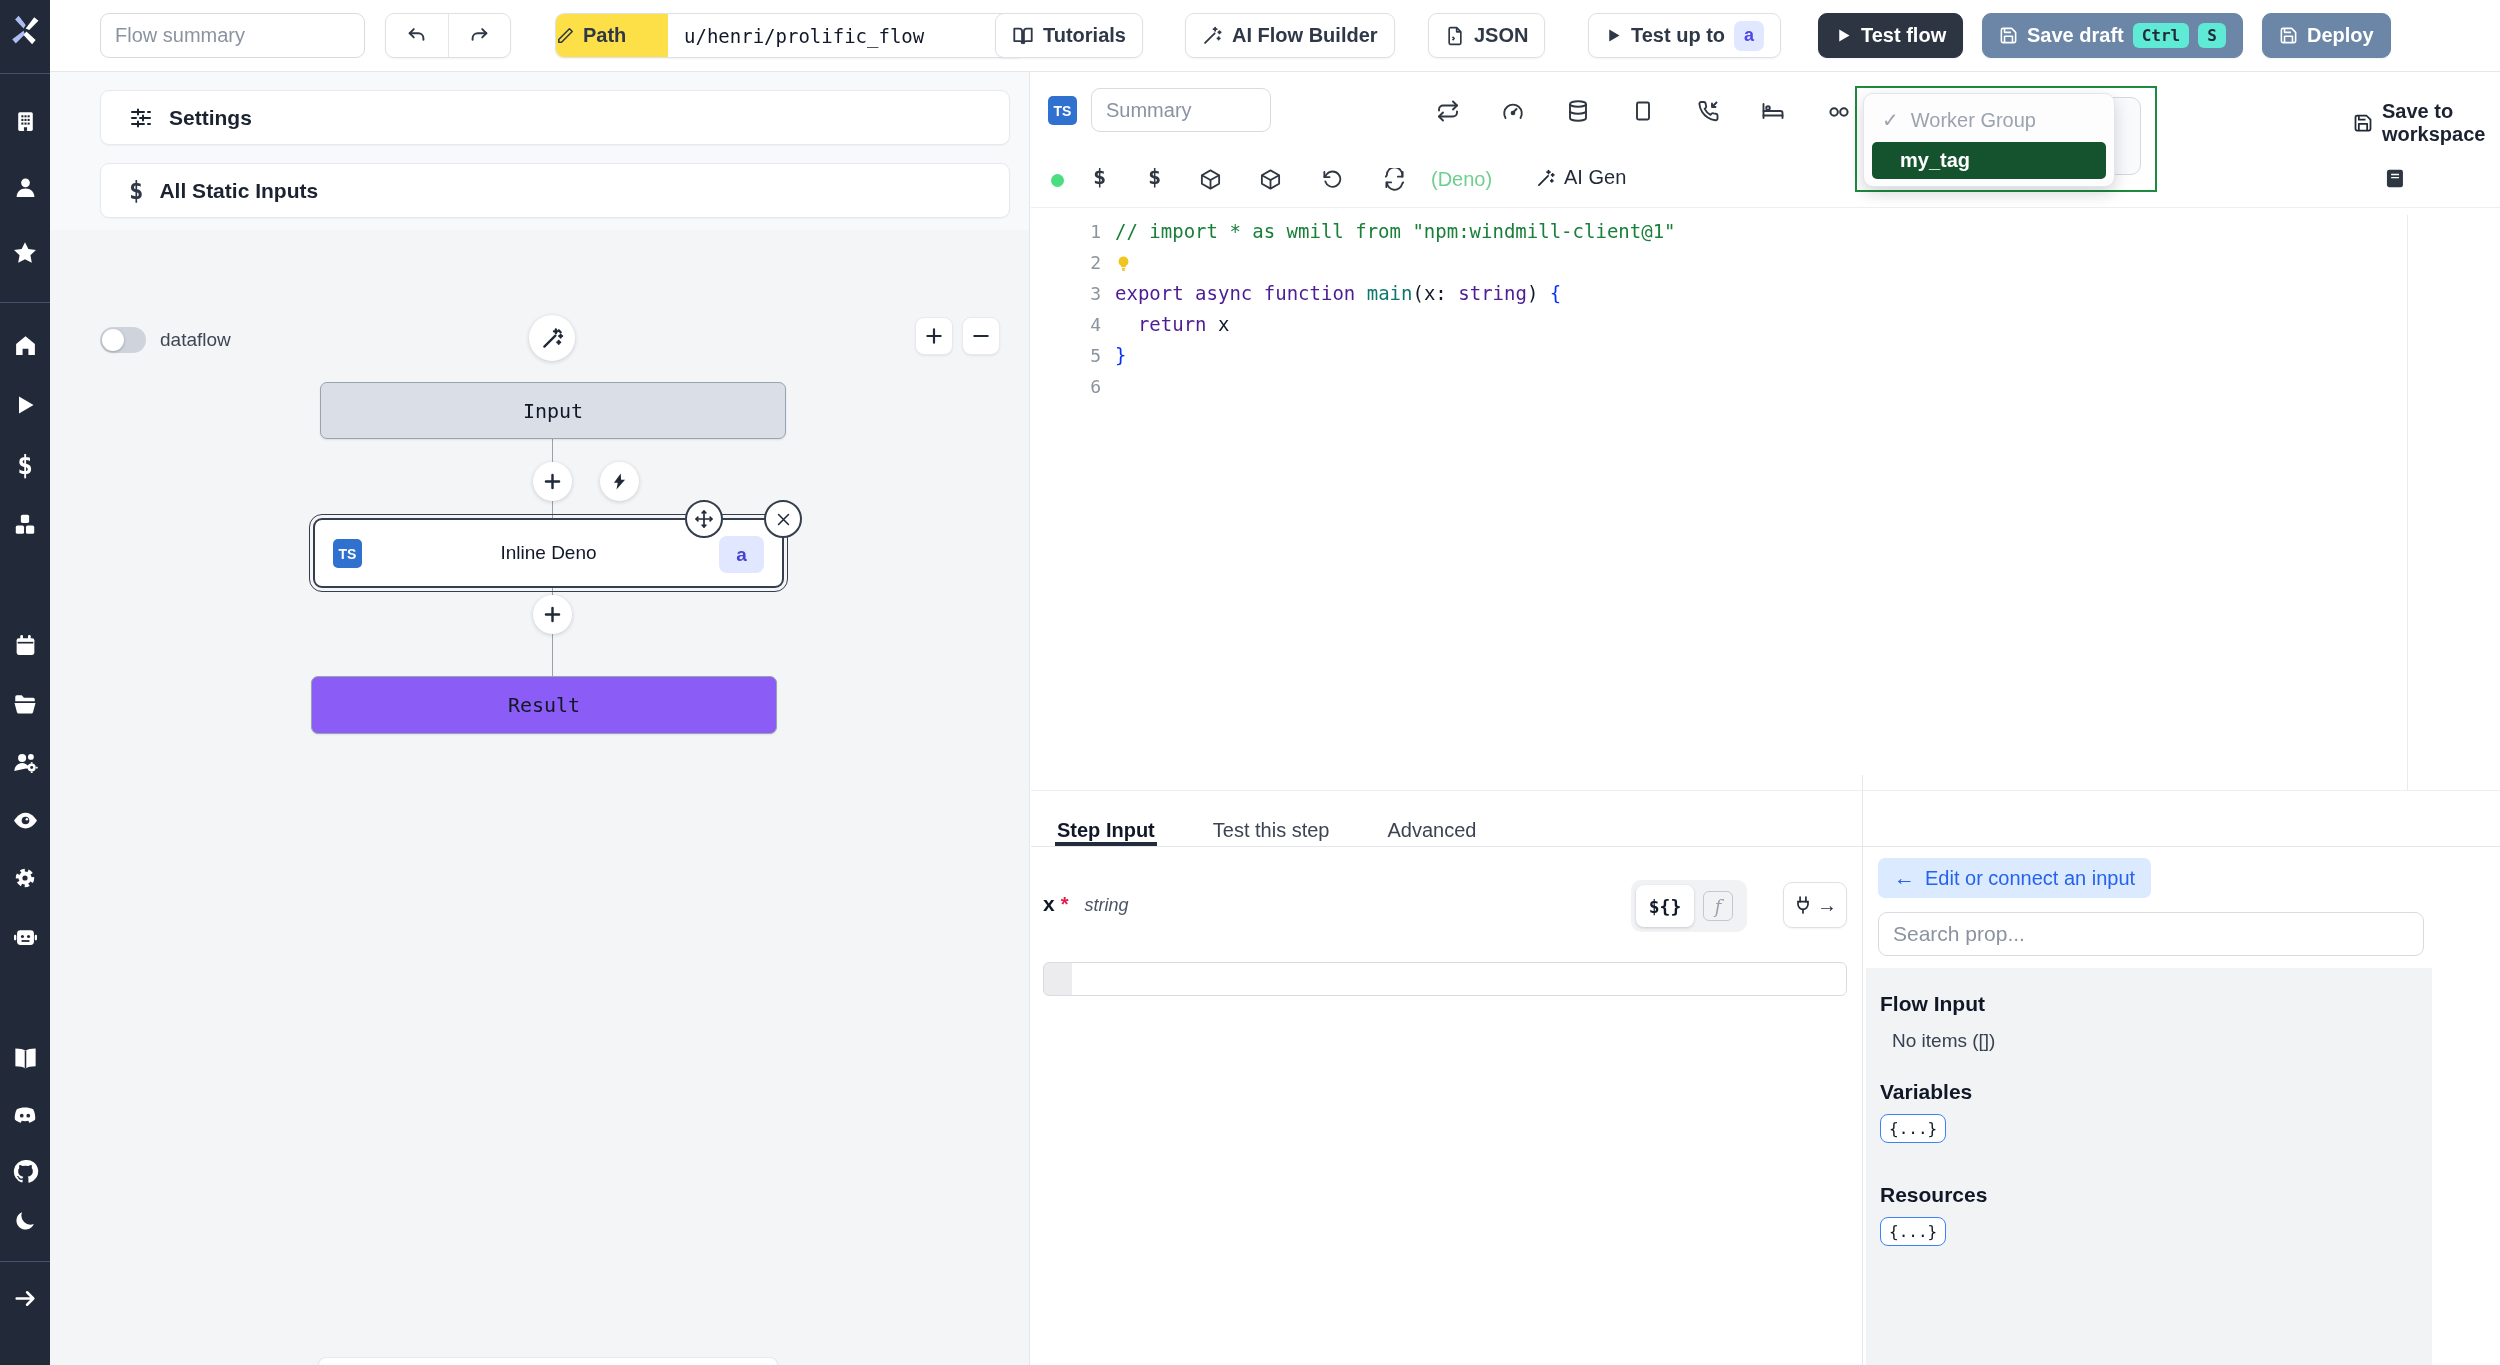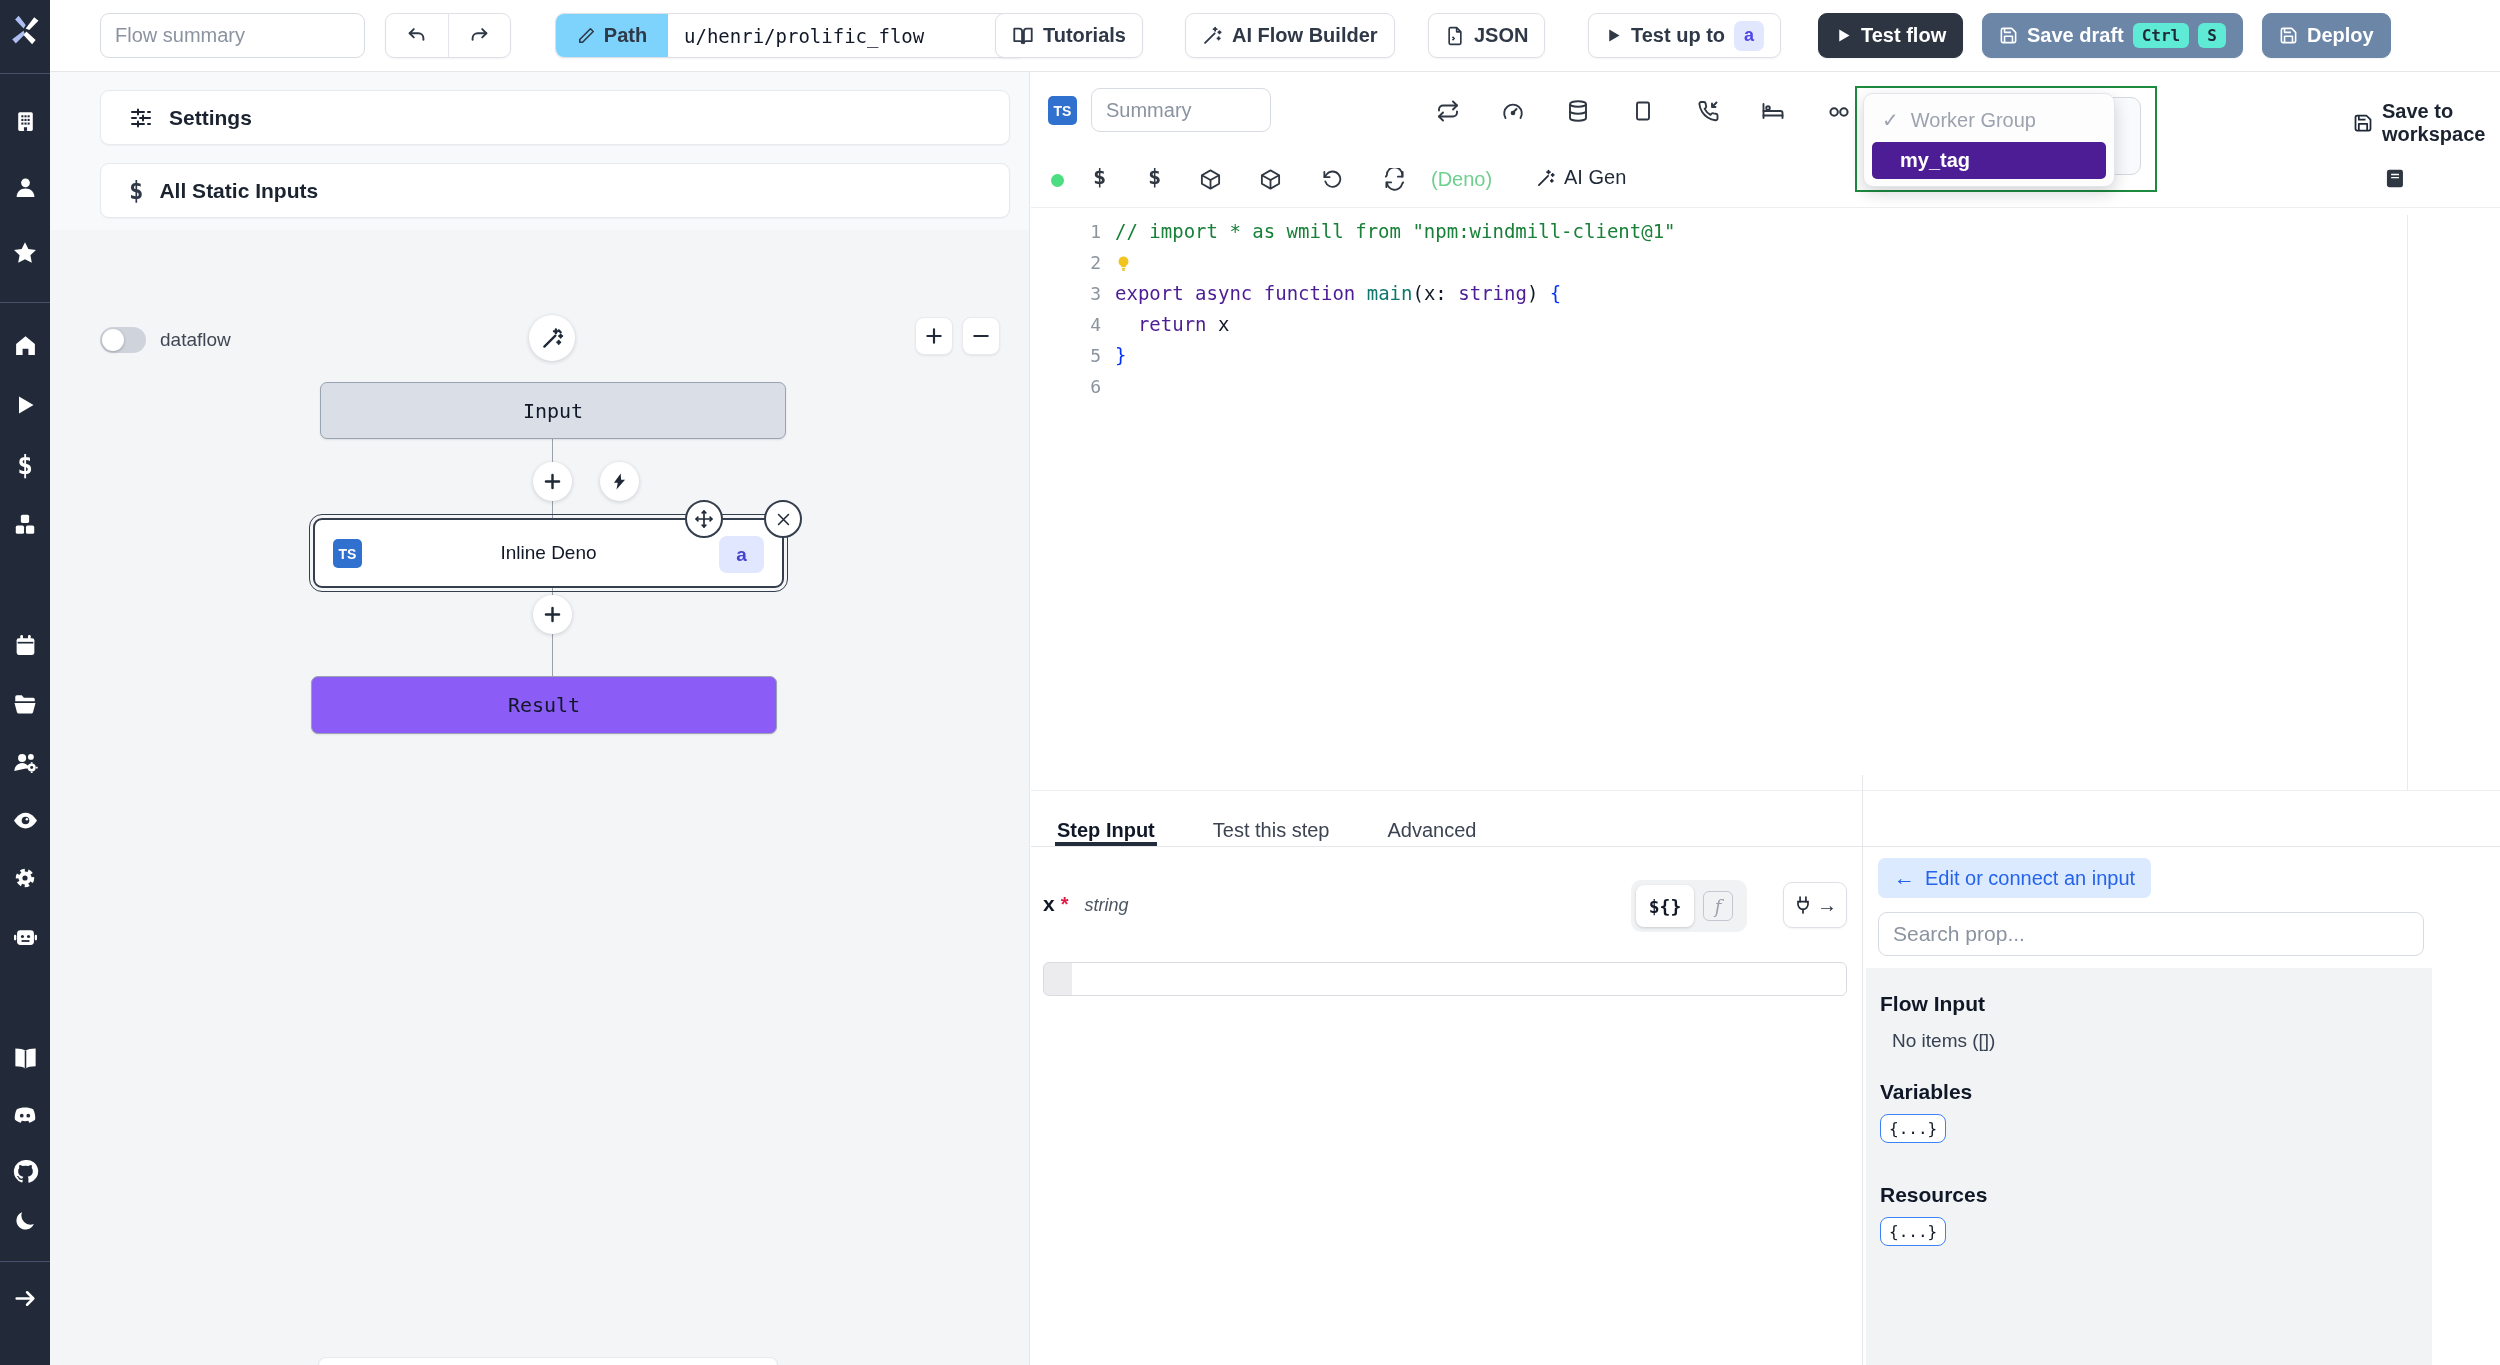--- a/index.html
+++ b/index.html
@@ -203,21 +203,21 @@
         </svg>
     </div>
     <div style="flex:1;display:flex;align-items:center;justify-content:center">
       <svg width="22" height="22" viewBox="0 0 24 24" fill="none" stroke="#2f3847" stroke-width="2.1" stroke-linecap="round" stroke-linejoin="round">
           <path d="M15.5 4.5L20 9l-4.5 4.5"></path>
           <path d="M20 9h-9.5A5.5 5.5 0 005 14.5V16"></path>
         </svg>
     </div>
   </div>
   <div class="abs" style="left:505px;top:13px;width:470px;height:45px;border:1px solid #dde1e7;border-radius:9px;display:flex;overflow:hidden;background:#fff;box-shadow:0 1px 2px rgba(16,24,40,.05)">
-    <div style="width:112px;background:#7dd3fc;display:flex;align-items:center;justify-content:center;gap:8px;font-weight:700;color:#2f3847">
+    <div style="width:112px;background:#fde047;display:flex;align-items:center;gap:8px;font-weight:700;color:#2f3847">
       <span>
           <svg width="19" height="19" viewBox="0 0 24 24" fill="none" stroke="#2f3847" stroke-width="2" stroke-linecap="round" stroke-linejoin="round">
             <path d="M17 3.5l3.5 3.5L7 20.5H3.5V17z"></path>
           </svg>
         </span>
       <span>Path</span>
     </div>
     <div class="mono" style="flex:1;display:flex;align-items:center;padding-left:16px;font-size:19px;color:#111827">u/henri/prolific_flow</div>
   </div>
   <div class="btn" style="left:945px">
@@ -551,15 +551,15 @@
   </div>
 </section>
 
 <div class="dropwrap">
   <div class="ghostbox"></div>
   <div class="dropmenu">
     <div style="display:flex;align-items:center;gap:12px;padding:14px 0 0 18px;color:#9ca3af;font-size:20px">
       <span>✓</span>
       <span>Worker Group</span>
     </div>
-    <div style="margin:10px 8px 0 8px;height:37px;background:#4c1d95;border-radius:5px;display:flex;align-items:center;padding-left:28px;color:#fff;font-weight:700;font-size:20px;cursor:pointer">my_tag</div>
+    <div style="margin:10px 8px 0 8px;height:37px;background:#14532d;border-radius:5px;display:flex;align-items:center;padding-left:28px;color:#fff;font-weight:700;font-size:20px;cursor:pointer">my_tag</div>
   </div>
 </div>
 
 </body></html>

